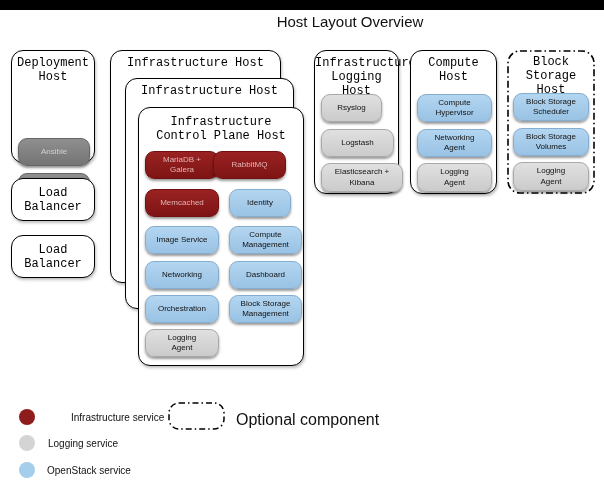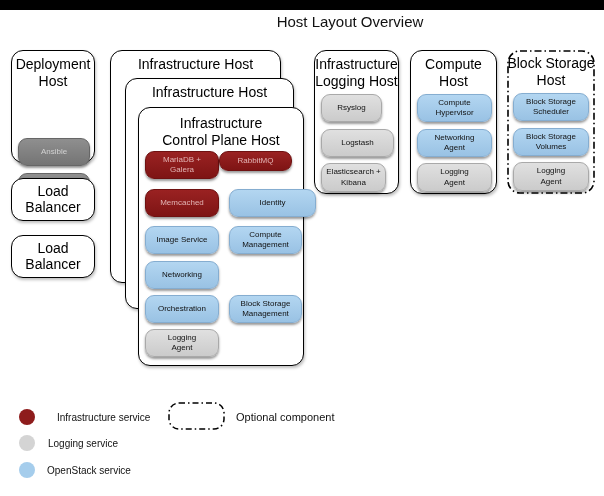--- a/index.html
+++ b/index.html
@@ -12,37 +12,37 @@
     position:absolute; left:0; top:13px; width:604px; text-align:center;
     font-size:15px; color:#111;padding-left:48px;
   }
   .host {
     position:absolute; background:#fff; border:1.5px solid #000; border-radius:12px;
     box-shadow:1px 2px 3px rgba(0,0,0,0.25); box-sizing:border-box;
   }
   .host.no-border { border:none; box-shadow:none; background:#fff; }
   .host-title {
     position:absolute; top:5px; left:0; right:0; text-align:center;
-    font-size:14px; line-height:1.18; color:#000; white-space:pre-line;
+    font-size:12px; line-height:1.18; color:#000; white-space:pre-line;font-family:Liberation Mono, monospace;
   }
   .host.center-title .host-title { top:50%; transform:translateY(-50%); }
   .svc {
     position:absolute; border-radius:9px; display:flex; align-items:center; justify-content:center;
     text-align:center; font-size:8px; line-height:1.3; white-space:pre-line;
     box-shadow:0 2px 2.5px rgba(0,0,0,0.4); box-sizing:border-box;
   }
   .svc.infrastructure { background:linear-gradient(#9a2222,#7e1414); color:#e2b3b3; border:1px solid #6f1111; }
   .svc.openstack      { background:linear-gradient(#b3d6f1,#99c2e4); color:#111;    border:1px solid #85add0; }
   .svc.logging        { background:linear-gradient(#e0e0e0,#cbcbcb); color:#111;    border:1px solid #a9a9a9; }
   .svc.deployment     { background:linear-gradient(#8f8f8f,#747474); color:#d2d2d2; border:1px solid #666666;margin-top:44px; }
   .dashsvg { position:absolute; left:0; top:0; }
   .legend-row { position:absolute; display:flex; align-items:center; }
   .legend-swatch { width:16px; height:16px; border-radius:50%; flex:0 0 auto; }
   .legend-label { font-size:10px; color:#111; }
-  .optional-label { position:absolute; font-size:11px; color:#111; }
+  .optional-label { position:absolute; font-size:16px; color:#111; }
 </style>
 </head>
 <body>
 
 <div class="stage">
 
   <div class="topbar"></div>
   <div class="page-title">Host Layout Overview</div>
 
   <div class="host" style="left:11px;top:50px;width:84px;height:113px">
@@ -66,40 +66,41 @@
     <div class="host-title">Infrastructure Host</div>
   </div>
   <div class="host" style="left:125px;top:78px;width:169px;height:231px;z-index:2">
     <div class="host-title">Infrastructure Host</div>
   </div>
   <div class="host" style="left:138px;top:107px;width:166px;height:259px;z-index:3">
     <div class="host-title" style="top:7px">Infrastructure
 Control Plane Host</div>
     <div class="svc infrastructure" style="left:6px;top:43px;width:74px;height:28px">MariaDB +
 Galera</div>
-    <div class="svc infrastructure" style="left:80px;top:43px;width:73px;height:20px">RabbitMQ</div>
+    <div class="svc infrastructure" style="left:74px;top:43px;width:73px;height:28px">RabbitMQ</div>
     <div class="svc infrastructure" style="left:6px;top:81px;width:74px;height:28px">Memcached</div>
-    <div class="svc openstack" style="left:90px;top:81px;width:87px;height:28px">Identity</div>
+    <div class="svc openstack" style="left:90px;top:81px;width:62px;height:28px">Identity</div>
     <div class="svc openstack" style="left:6px;top:118px;width:74px;height:28px">Image Service</div>
     <div class="svc openstack" style="left:90px;top:118px;width:73px;height:28px">Compute
 Management</div>
     <div class="svc openstack" style="left:6px;top:153px;width:74px;height:28px">Networking</div>
+    <div class="svc openstack" style="left:90px;top:153px;width:73px;height:28px">Dashboard</div>
     <div class="svc openstack" style="left:6px;top:187px;width:74px;height:28px">Orchestration</div>
     <div class="svc openstack" style="left:90px;top:187px;width:73px;height:28px">Block Storage
 Management</div>
     <div class="svc logging" style="left:6px;top:221px;width:74px;height:28px">Logging
 Agent</div>
   </div>
 
   <div class="host" style="left:314px;top:50px;width:85px;height:144px">
     <div class="host-title">Infrastructure
 Logging Host</div>
     <div class="svc logging" style="left:6px;top:43px;width:61px;height:28px">Rsyslog</div>
     <div class="svc logging" style="left:6px;top:78px;width:73px;height:28px">Logstash</div>
-    <div class="svc logging" style="left:6px;top:112px;width:65px;height:29px">Elasticsearch +
+    <div class="svc logging" style="left:6px;top:112px;width:82px;height:29px">Elasticsearch +
 Kibana</div>
   </div>
 
   <div class="host" style="left:410px;top:50px;width:87px;height:144px">
     <div class="host-title">Compute
 Host</div>
     <div class="svc openstack" style="left:6px;top:43px;width:75px;height:28px">Compute
 Hypervisor</div>
     <div class="svc openstack" style="left:6px;top:78px;width:75px;height:28px">Networking
 Agent</div>
@@ -116,21 +117,21 @@
     <div class="svc openstack" style="left:6px;top:43px;width:76px;height:28px">Block Storage
 Scheduler</div>
     <div class="svc openstack" style="left:6px;top:78px;width:76px;height:28px">Block Storage
 Volumes</div>
     <div class="svc logging" style="left:6px;top:112px;width:76px;height:29px">Logging
 Agent</div>
   </div>
 
   <div class="legend-row" style="left:19px;top:409px">
     <span class="legend-swatch" style="background:#8e1c1c"></span>
-    <span class="legend-label" style="margin-left:22px">Infrastructure service</span>
+    <span class="legend-label" style="margin-left:36px">Infrastructure service</span>
   </div>
   <div class="legend-row" style="left:19px;top:435px">
     <span class="legend-swatch" style="background:#d4d4d4"></span>
     <span class="legend-label" style="margin-left:13px">Logging service</span>
   </div>
   <div class="legend-row" style="left:19px;top:462px">
     <span class="legend-swatch" style="background:#a5cdec"></span>
     <span class="legend-label" style="margin-left:12px">OpenStack service</span>
   </div>
 

